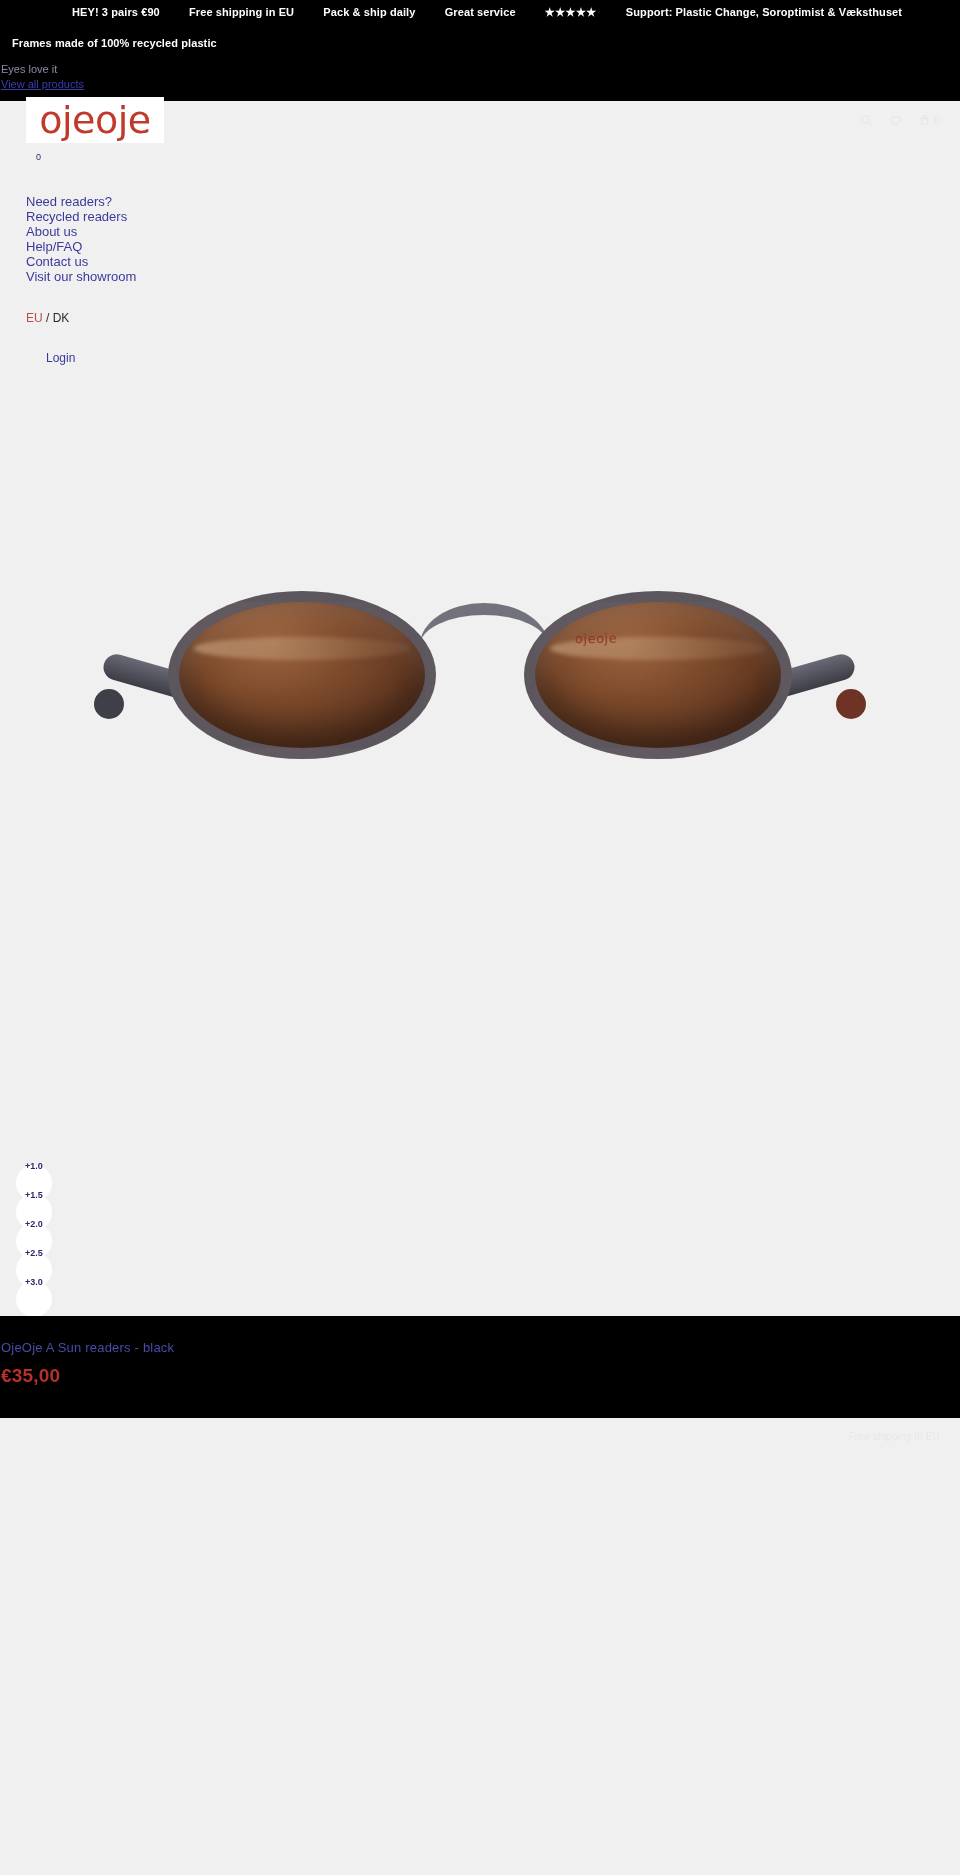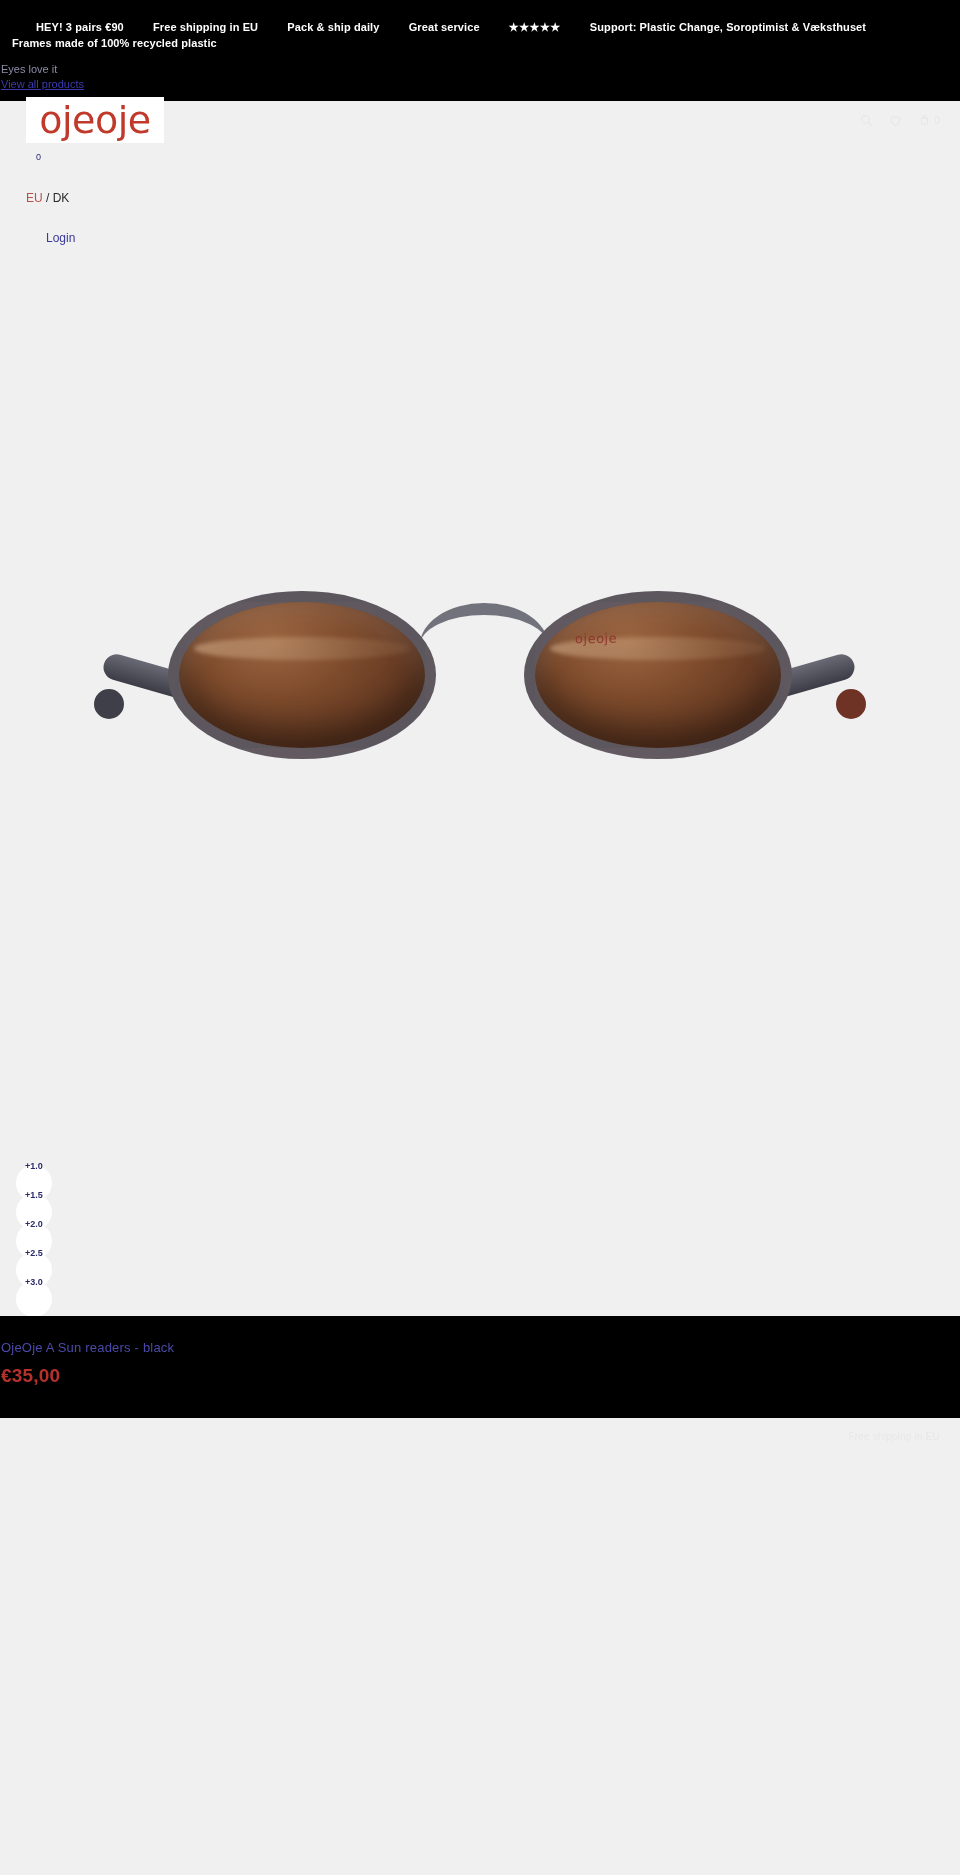--- a/index.html
+++ b/index.html
@@ -32,21 +32,21 @@
     left: 0;
     width: 960px;
     height: 20px;
     white-space: nowrap;
     font-size: 11px;
     font-weight: bold;
     letter-spacing: 0.1px;
     line-height: 20px;
   }
 
-  .marquee-row-a { top: 17px; }
+  .marquee-row-a { top: 2px; padding-left: 36px; }
   .marquee-row-b { top: 2px; }
   .marquee-row-c { top: 33px; left: 12px; }
 
   .marquee-row span.seg {
     display: inline-block;
     padding-right: 26px;
   }
 
   .marquee-row-b { opacity: 0.85; }
 
@@ -427,20 +427,28 @@
 
 <div class="logo-wrap">
   <span class="logo-text">ojeoje</span>
 </div>
 
 <nav class="nav-panel">
 
   <span class="cart-count">0</span>
 
 
+  <div class="nav-group secondary">
+    <a class="nav-item" href="#">Need readers?</a>
+    <a class="nav-item" href="#">Recycled readers</a>
+    <a class="nav-item" href="#">About us</a>
+    <a class="nav-item" href="#">Help/FAQ</a>
+    <a class="nav-item" href="#">Contact us</a>
+    <a class="nav-item" href="#">Visit our showroom</a>
+  </div>
 
   <div class="locale-row">
     <span class="locale-eu">EU</span>
     <span class="locale-sep">/</span>
     <span class="locale-dk">DK</span>
   </div>
 
   <div class="login-row">
     <a class="login-link" href="#">Login</a>
   </div>

